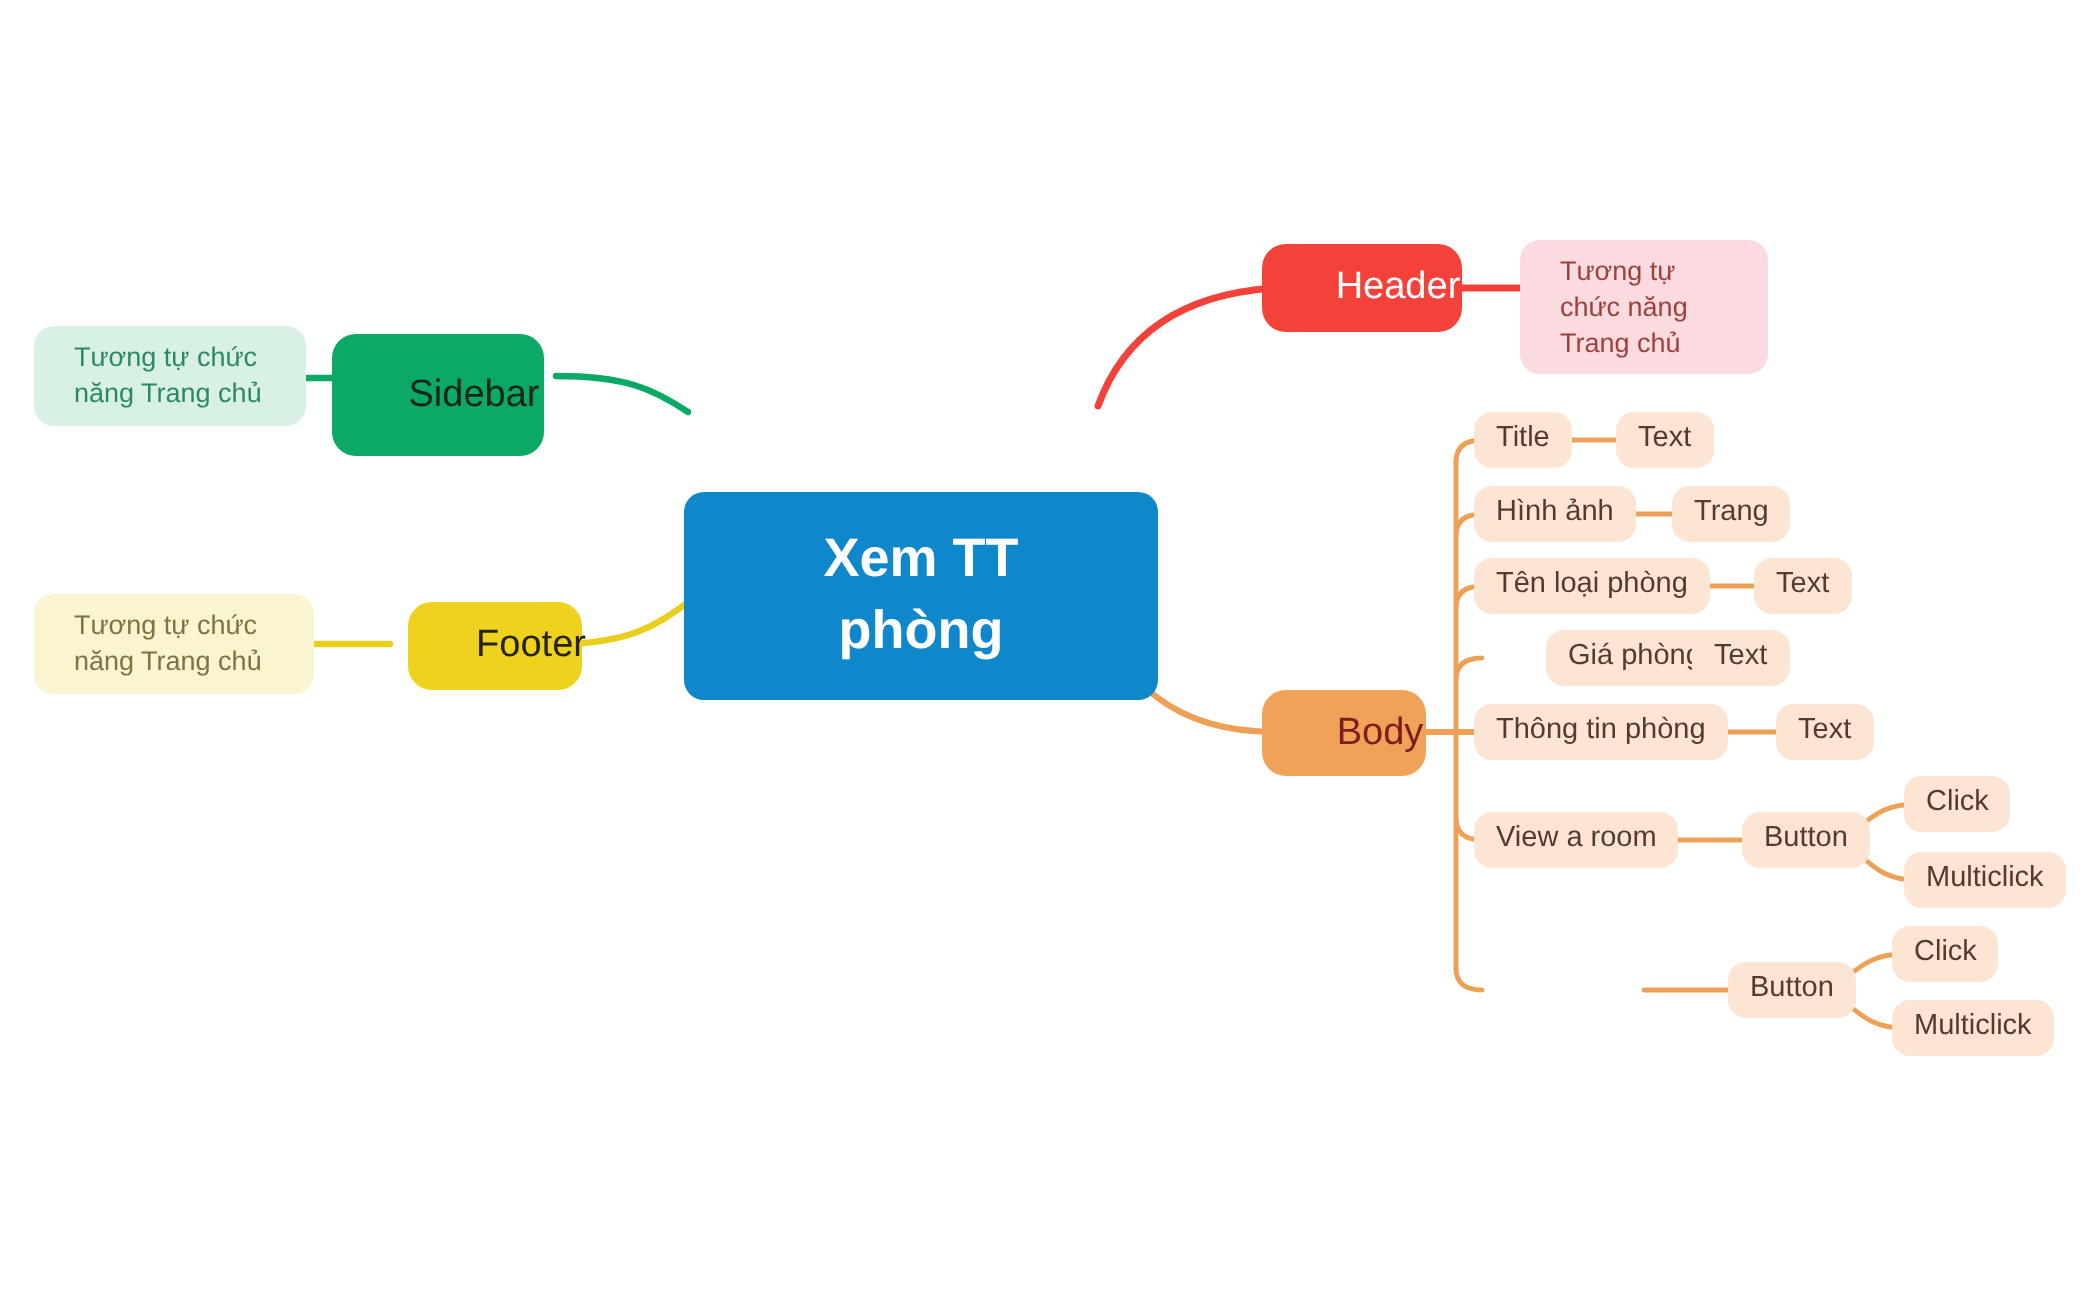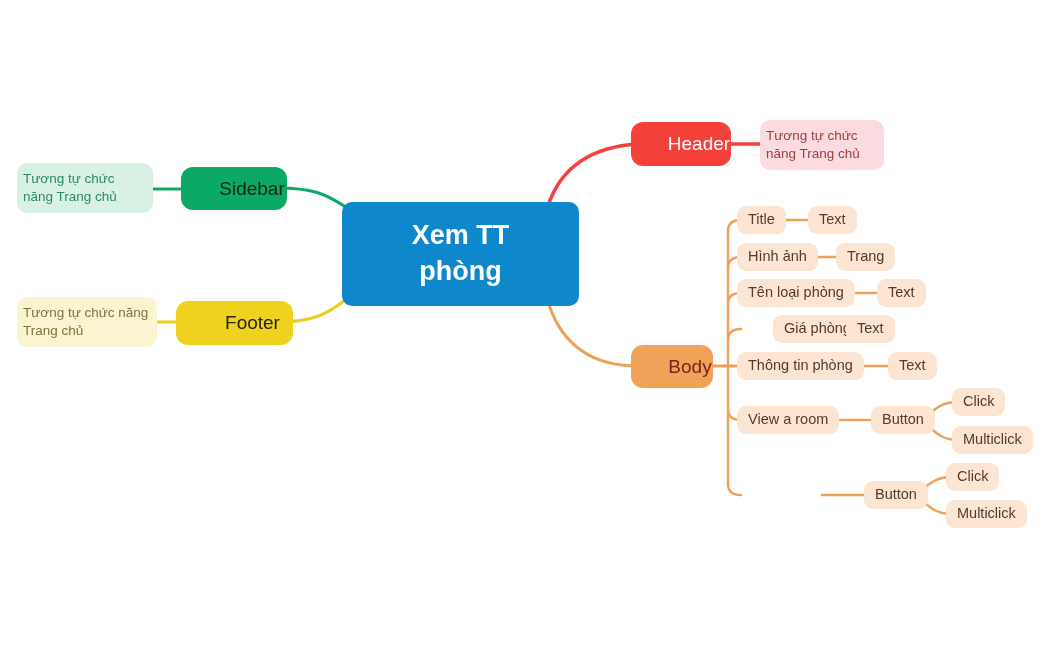--- a/index.html
+++ b/index.html
@@ -9,30 +9,30 @@
   }
   svg.wires{position:absolute;left:0;top:0;width:1048px;height:650px;}
   .w-green{stroke:#0ca865;stroke-width:3.2;fill:none;stroke-linecap:round;}
   .w-yellow{stroke:#e9ce1e;stroke-width:3.2;fill:none;stroke-linecap:round;}
   .w-red{stroke:#f4423b;stroke-width:3.5;fill:none;stroke-linecap:round;}
   .w-orange-main{stroke:#efa057;stroke-width:3;fill:none;stroke-linecap:round;}
   .w-orange{stroke:#efa057;stroke-width:2.4;fill:none;stroke-linecap:round;}
   .node{position:absolute;box-sizing:border-box;display:flex;align-items:center;justify-content:center;cursor:pointer;}
   .root-node{
     background:#0e87cb;color:#ffffff;border-radius:10px;
-    font-size:27px;font-weight:600;line-height:1.33;flex-direction:column;text-align:left;
+    font-size:27px;font-weight:600;line-height:1.33;flex-direction:column;text-align:left;margin-top:44px;
   }
   .branch{border-radius:12px;font-size:19px;font-weight:500;padding-left:36px;}
   .b-green{background:#0ca865;color:#14261b;}
   .b-yellow{background:#eed21d;color:#262310;}
   .b-red{background:#f4423b;color:#ffffff;}
   .b-orange{background:#f1a259;color:#7f1d1d;}
   .note{
     position:absolute;box-sizing:border-box;display:block;border-radius:10px;
-    font-size:13.5px;line-height:1.32;padding:7px 6px;text-align:left;cursor:pointer;
+    font-size:13.5px;line-height:1.32;padding:7px 20px;text-align:left;cursor:pointer;
   }
   .note-green{background:#d8f1e4;color:#2b8a64;}
   .note-yellow{background:#faf4d0;color:#7d7440;}
   .note-pink{background:#fbdbdf;color:#9e403e;}
   .leaf{
     position:absolute;box-sizing:border-box;display:inline-block;white-space:nowrap;
     background:#fce5d2;color:#553b2b;border-radius:9px;
     font-size:14.5px;line-height:1.35;padding:4px 11px;cursor:pointer;text-align:center;
   }
 </style>
@@ -76,24 +76,24 @@
     <path class="w-orange" d="M905,495 C926,495 926,477 952,477"></path>
     <path class="w-orange" d="M905,495 C926,495 926,514 952,514"></path>
   </svg>
 
   <div class="node root-node" style="left:342px;top:202px;width:237px;height:104px">
     <span>Xem TT</span>
     <span>phòng</span>
   </div>
 
   <div class="note note-green" style="left:17px;top:163px;width:136px">Tương tự chức năng Trang chủ</div>
-  <div class="node branch b-green" style="left:181px;top:167px;width:106px;height:43px">Sidebar</div>
+  <div class="node branch b-green" style="left:166px;top:167px;width:106px;height:61px">Sidebar</div>
 
   <div class="note note-yellow" style="left:17px;top:297px;width:140px">Tương tự chức năng Trang chủ</div>
-  <div class="node branch b-yellow" style="left:176px;top:301px;width:117px;height:44px">Footer</div>
+  <div class="node branch b-yellow" style="left:204px;top:301px;width:87px;height:44px">Footer</div>
 
   <div class="node branch b-red" style="left:631px;top:122px;width:100px;height:44px">Header</div>
   <div class="note note-pink" style="left:760px;top:120px;width:124px">Tương tự chức năng Trang chủ</div>
 
   <div class="node branch b-orange" style="left:631px;top:345px;width:82px;height:43px">Body</div>
 
   <div class="leaf" style="left:737px;top:206px">Title</div>
   <div class="leaf" style="left:808px;top:206px">Text</div>
 
   <div class="leaf" style="left:737px;top:243px">Hình ảnh</div>

